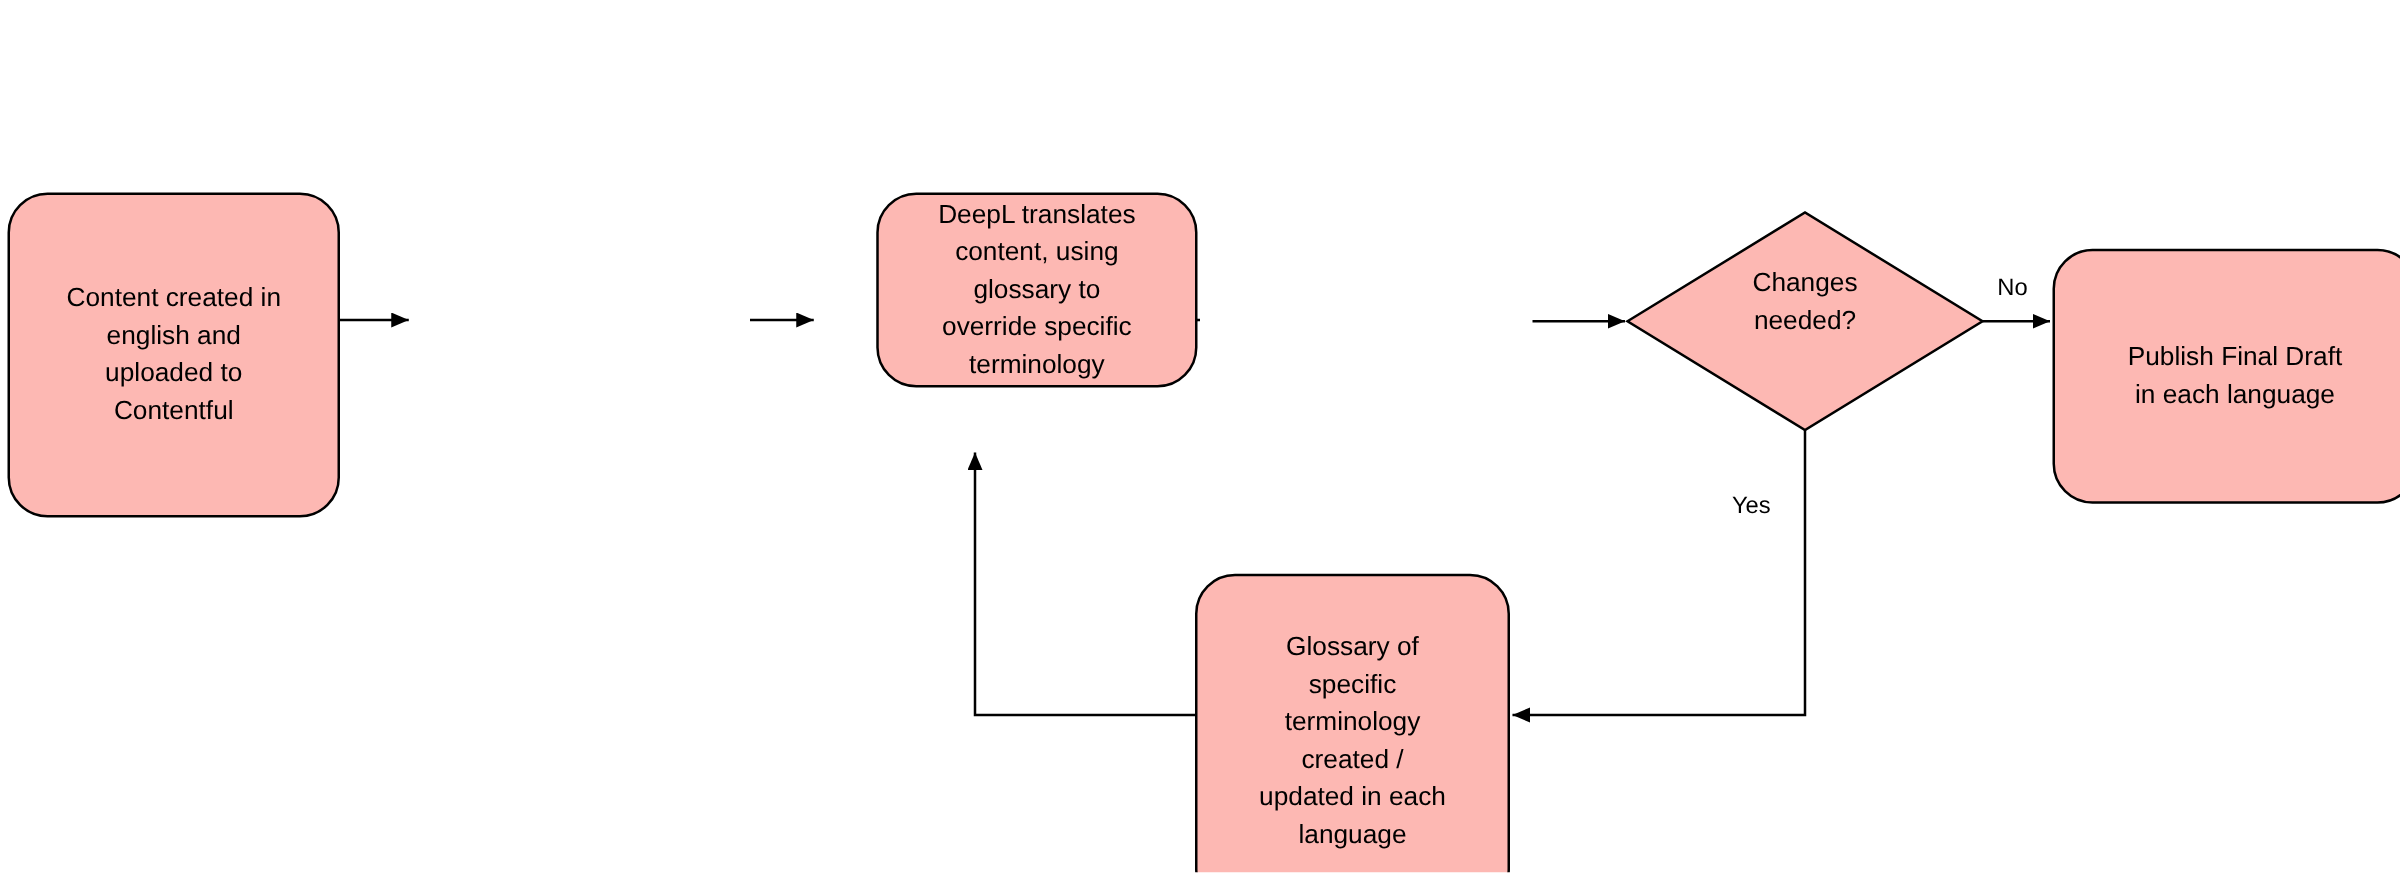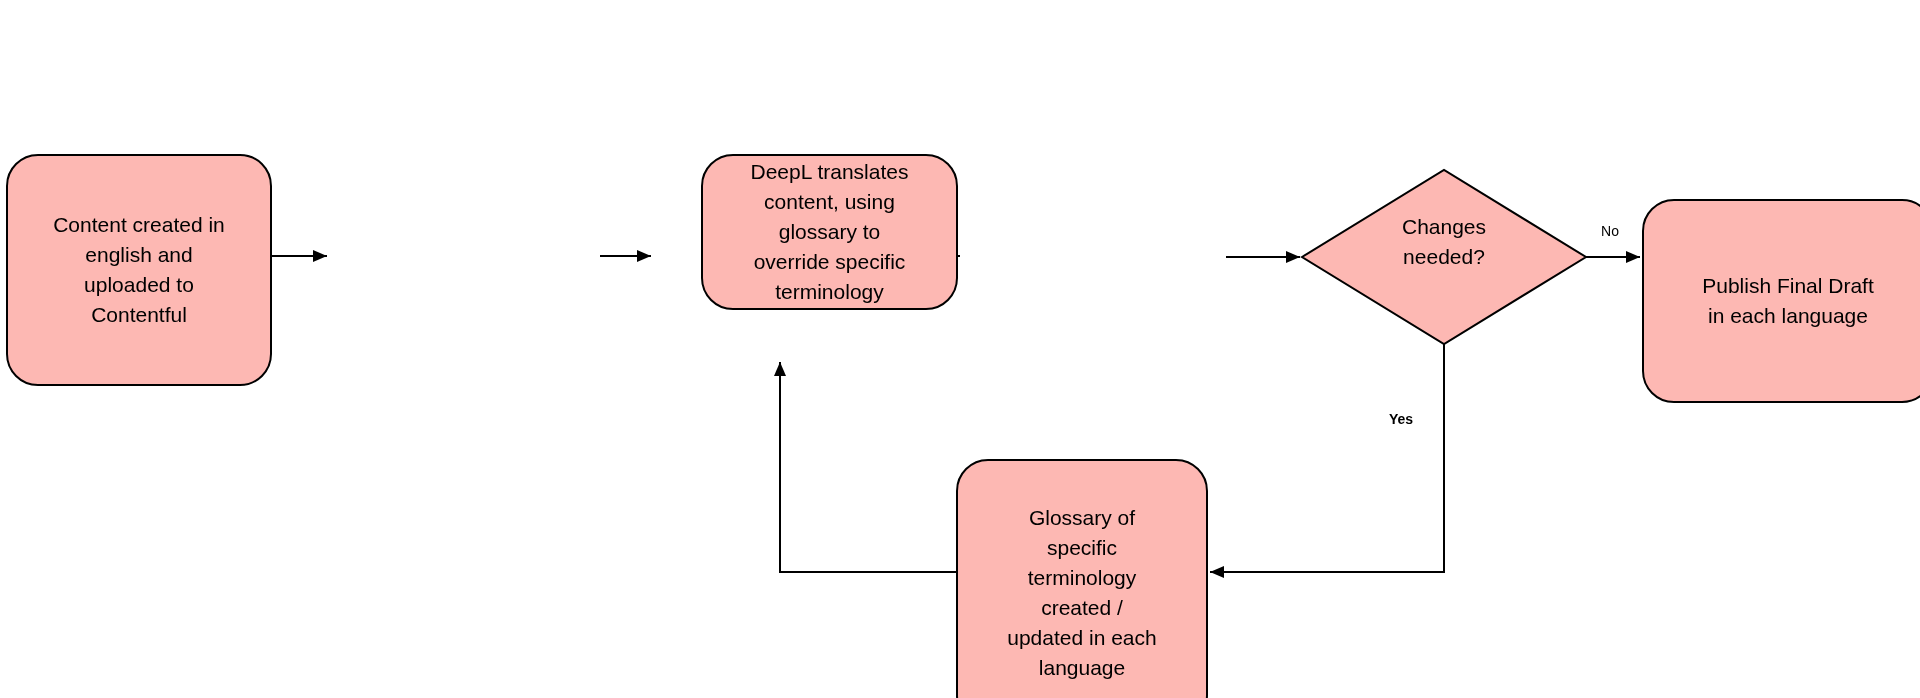--- a/index.html
+++ b/index.html
@@ -44,34 +44,34 @@
     white-space: pre-line;
   }
   .decision-label-box {
     position: absolute;
     display: flex;
     align-items: flex-start;
     justify-content: center;
   }
   .edge-label {
     position: absolute;
-    font-size: 14px;
+    font-size: 19px;
     line-height: 30px;
     text-align: center;
   }
   
-  .n-content     { left: 6px;    top: 154px; width: 266px; height: 232px; align-items: center; }
+  .n-content     { left: 6px;    top: 154px; width: 266px; height: 260px; align-items: center; }
   .n-translation { left: 329px;  top: 154px; width: 271px; height: 204px; }
   .n-deepl       { left: 653px;  top: 154px; width: 257px; height: 156px; margin-left: 48px; }
   .n-expert      { left: 962px;  top: 155px; width: 264px; height: 205px; }
   .n-publish     { left: 1642px; top: 155px; width: 292px; height: 204px; margin-top: 44px; }
   .n-glossary    { left: 956px;  top: 459px; width: 252px; height: 268px; }
   .decision-label-box { left: 1334px; top: 212px; width: 220px; height: 90px; }
   .lbl-no  { left: 1584px; top: 216px; width: 52px; }
-  .lbl-yes { left: 1372px; top: 404px; width: 58px; font-weight: bold; }
+  .lbl-yes { left: 1372px; top: 390px; width: 58px; }
 </style>
 </head>
 <body>
 
 <div class="canvas">
 
   <svg class="wires" width="1920" height="698" viewBox="0 0 1920 698" xmlns="http://www.w3.org/2000/svg">
     <defs>
       <marker id="arrow" markerUnits="userSpaceOnUse" markerWidth="16" markerHeight="14" refX="14" refY="6" orient="auto">
         <path d="M0,0 L14,6 L0,12 Z" fill="#000000"></path>

